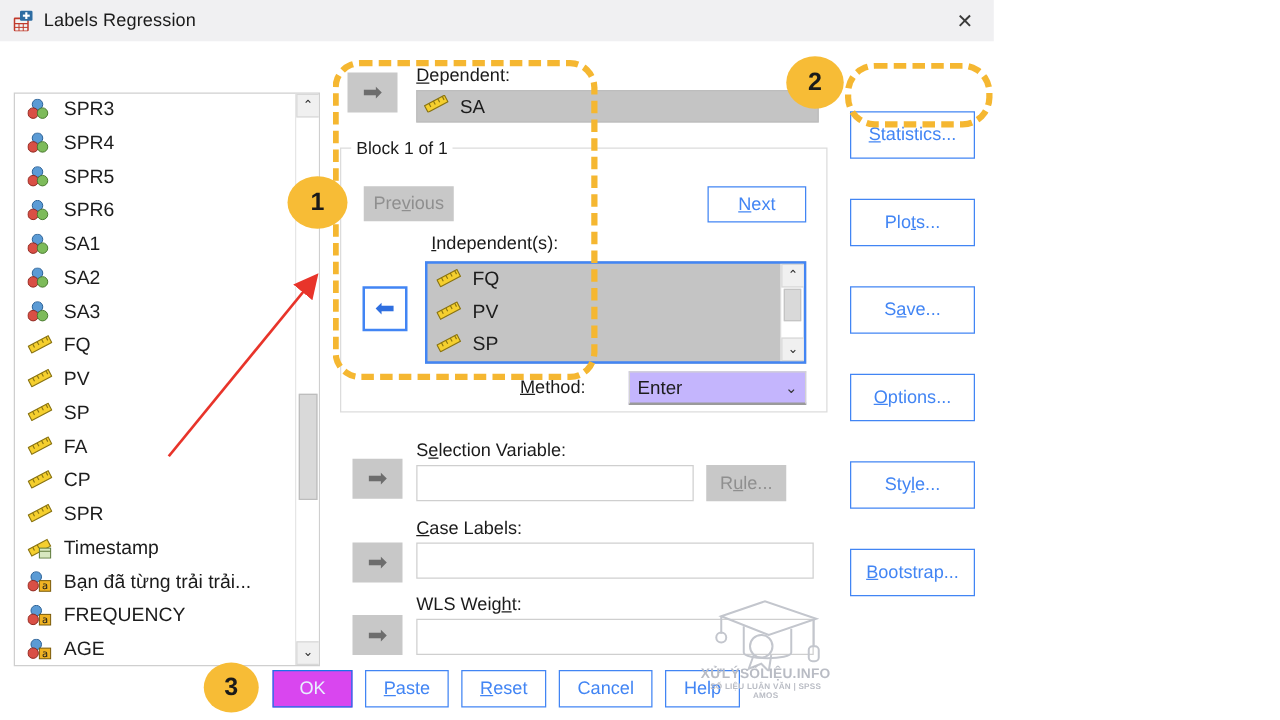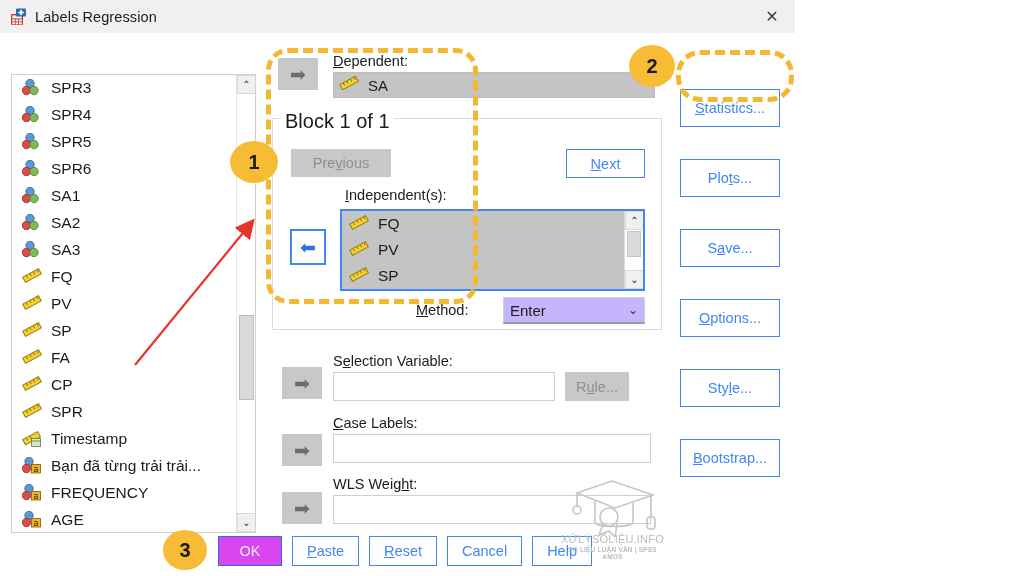--- a/index.html
+++ b/index.html
@@ -81,21 +81,21 @@
     height:26px;display:flex;align-items:center;padding-left:5px;
     font-size:15px;color:#1c1c1c;
   }
   .textbox.selected{background:#c4c4c4;border-color:#bdbdbd;}
 
   .group{
     position:absolute;border:1px solid #dcdcdc;box-sizing:border-box;
   }
   .group-legend{
     position:absolute;top:-9px;left:8px;background:#ffffff;padding:0 4px;
-    font-size:20px;color:#1b1b1b;white-space:nowrap;
+    font-size:14px;color:#1b1b1b;white-space:nowrap;
   }
 
   .btn-blue{
     border:1px solid #4285f4;background:#ffffff;box-sizing:border-box;
     display:flex;align-items:center;justify-content:center;
     font-size:14.5px;color:#4285f4;white-space:nowrap;
   }
   .btn-gray{
     background:#c8c8c8;box-sizing:border-box;
     display:flex;align-items:center;justify-content:center;
@@ -142,21 +142,21 @@
   .badge{
     position:absolute;background:#f7bc36;border-radius:50%;
     display:flex;align-items:center;justify-content:center;
     color:#1a1a1a;font-weight:bold;font-size:20px;
     font-family:"Liberation Sans",sans-serif;
   }
   .wm{
     position:absolute;text-align:center;color:#b9bcc4;
     font-family:"Liberation Sans",sans-serif;
   }
-  .wm-main{font-size:11px;font-weight:normal;letter-spacing:.2px;}
+  .wm-main{font-size:11px;font-weight:bold;letter-spacing:.2px;}
   .wm-sub{font-size:6.5px;font-weight:bold;letter-spacing:.2px;margin-top:1px;}
 </style>
 </head>
 <body>
 
 <div class="dialog">
 
   <div class="titlebar">
     <div class="title-icon">
       <svg width="20" height="20" viewBox="0 0 20 20">
@@ -373,21 +373,21 @@
           </g>
         </svg>
       </span>
       <span>SA</span>
     </div>
   </div>
 
   <div class="group" style="left:272px;top:118px;width:390px;height:212px;">
     <div class="group-legend">Block 1 of 1</div>
 
-    <div class="btn-gray" style="position:absolute;left:18px;top:30px;width:100px;height:28px;text-align:right;">
+    <div class="btn-gray" style="position:absolute;left:18px;top:30px;width:72px;height:28px;text-align:right;">
       <span>Pre</span>
         <u>v</u>
         <span>ious</span>
     </div>
     <div class="btn-blue" style="position:absolute;left:293px;top:30px;width:79px;height:29px;">
       <u>N</u>
         <span>ext</span>
     </div>
 
     <div class="fld-label" style="position:absolute;left:72px;top:68px;">

